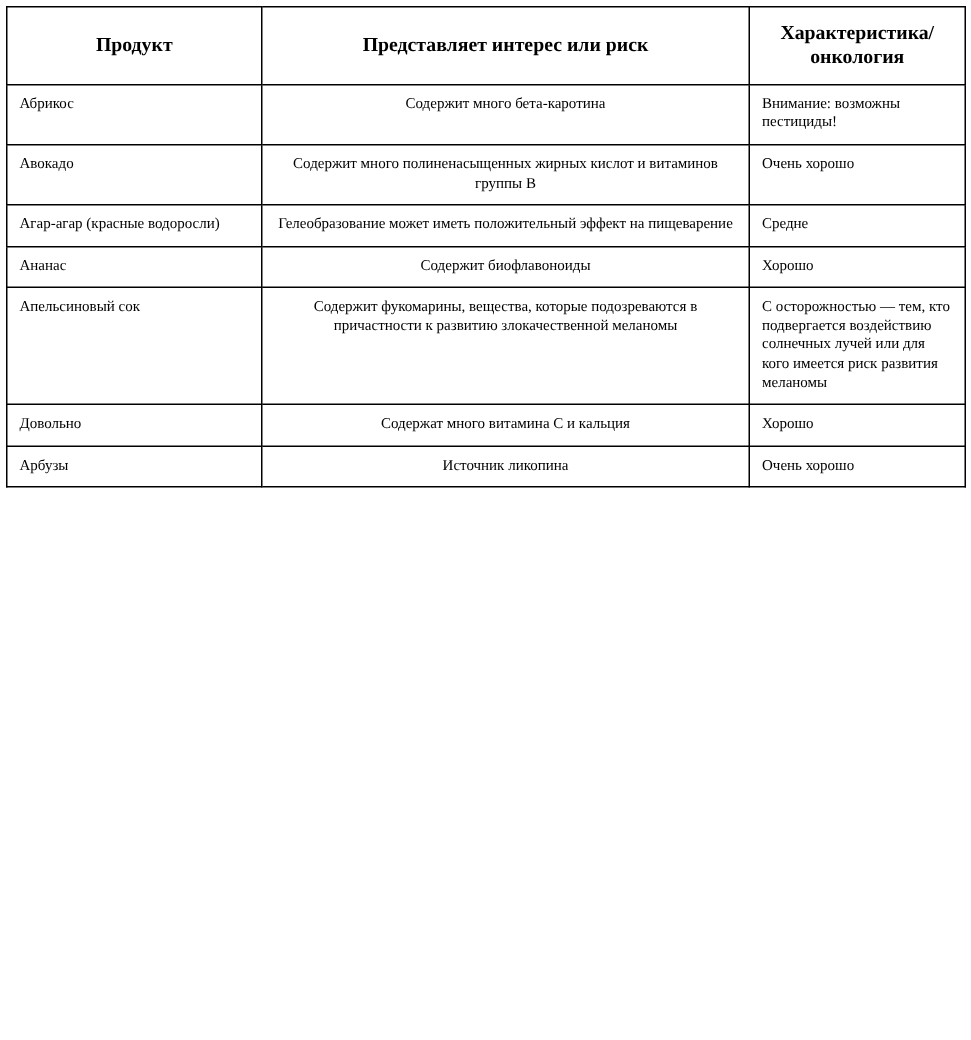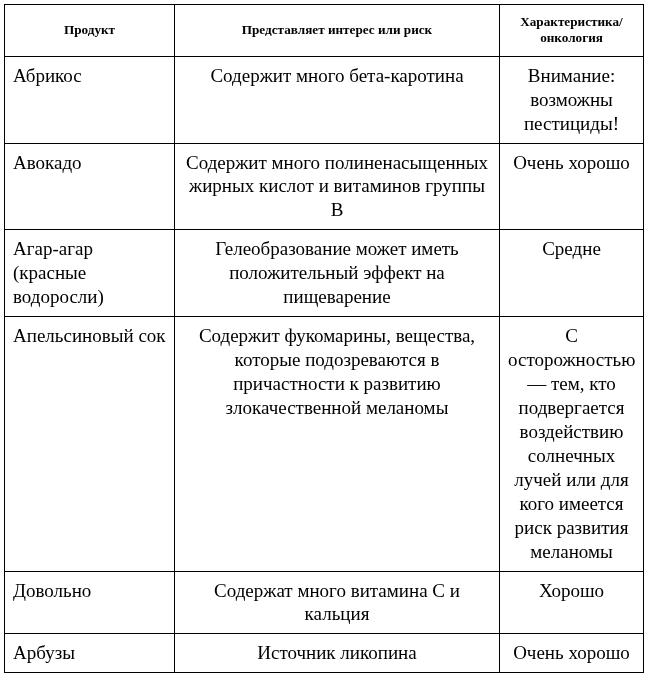--- a/index.html
+++ b/index.html
@@ -25,39 +25,39 @@
     table-layout: fixed;
     width: 639px;
     margin: 4px 0 0 4px;
     border: 1.5px solid #000;
   }
   table.product-table th,
   table.product-table td {
     border: 1px solid #000;
     vertical-align: top;
     padding: 7px 8px 7px 8px;
-    font-size: 19px;
+    font-size: 10px;
     line-height: 1.26;
   }
   table.product-table thead th {
     text-align: center;
     font-weight: bold;
     vertical-align: middle;
     padding-top: 9px;
     padding-bottom: 9px;
     font-size: 13.2px;
     line-height: 1.24;
   }
   col.c1 { width: 170px; }
   col.c2 { width: 325px; }
   col.c3 { width: 144px; }
 
   td.col-product { text-align: left; }
   td.col-desc { text-align: center; }
-  td.col-char { text-align: center; }
+  td.col-char { text-align: left; }
 </style>
 </head>
 <body>
 
 <div class="page">
   <table class="product-table">
     <colgroup>
       <col class="c1">
       <col class="c2">
       <col class="c3">
@@ -80,20 +80,25 @@
         <td class="col-product">Авокадо</td>
         <td class="col-desc">Содержит много полиненасыщенных жирных кислот и витаминов группы В</td>
         <td class="col-char">Очень хорошо</td>
       </tr>
       <tr>
         <td class="col-product">Агар-агар (красные водоросли)</td>
         <td class="col-desc">Гелеобразование может иметь положительный эффект на пищеварение</td>
         <td class="col-char">Средне</td>
       </tr>
       <tr>
+        <td class="col-product">Ананас</td>
+        <td class="col-desc">Содержит биофлавоноиды</td>
+        <td class="col-char">Хорошо</td>
+      </tr>
+      <tr>
         <td class="col-product">Апельсиновый сок</td>
         <td class="col-desc">Содержит фукомарины, вещества, которые подозреваются в причастности к развитию злокачественной меланомы</td>
         <td class="col-char">С осторожностью — тем, кто подвергается воздействию солнечных лучей или для кого имеется риск развития меланомы</td>
       </tr>
       <tr>
         <td class="col-product">Довольно</td>
         <td class="col-desc">Содержат много витамина С и кальция</td>
         <td class="col-char">Хорошо</td>
       </tr>
       <tr>

